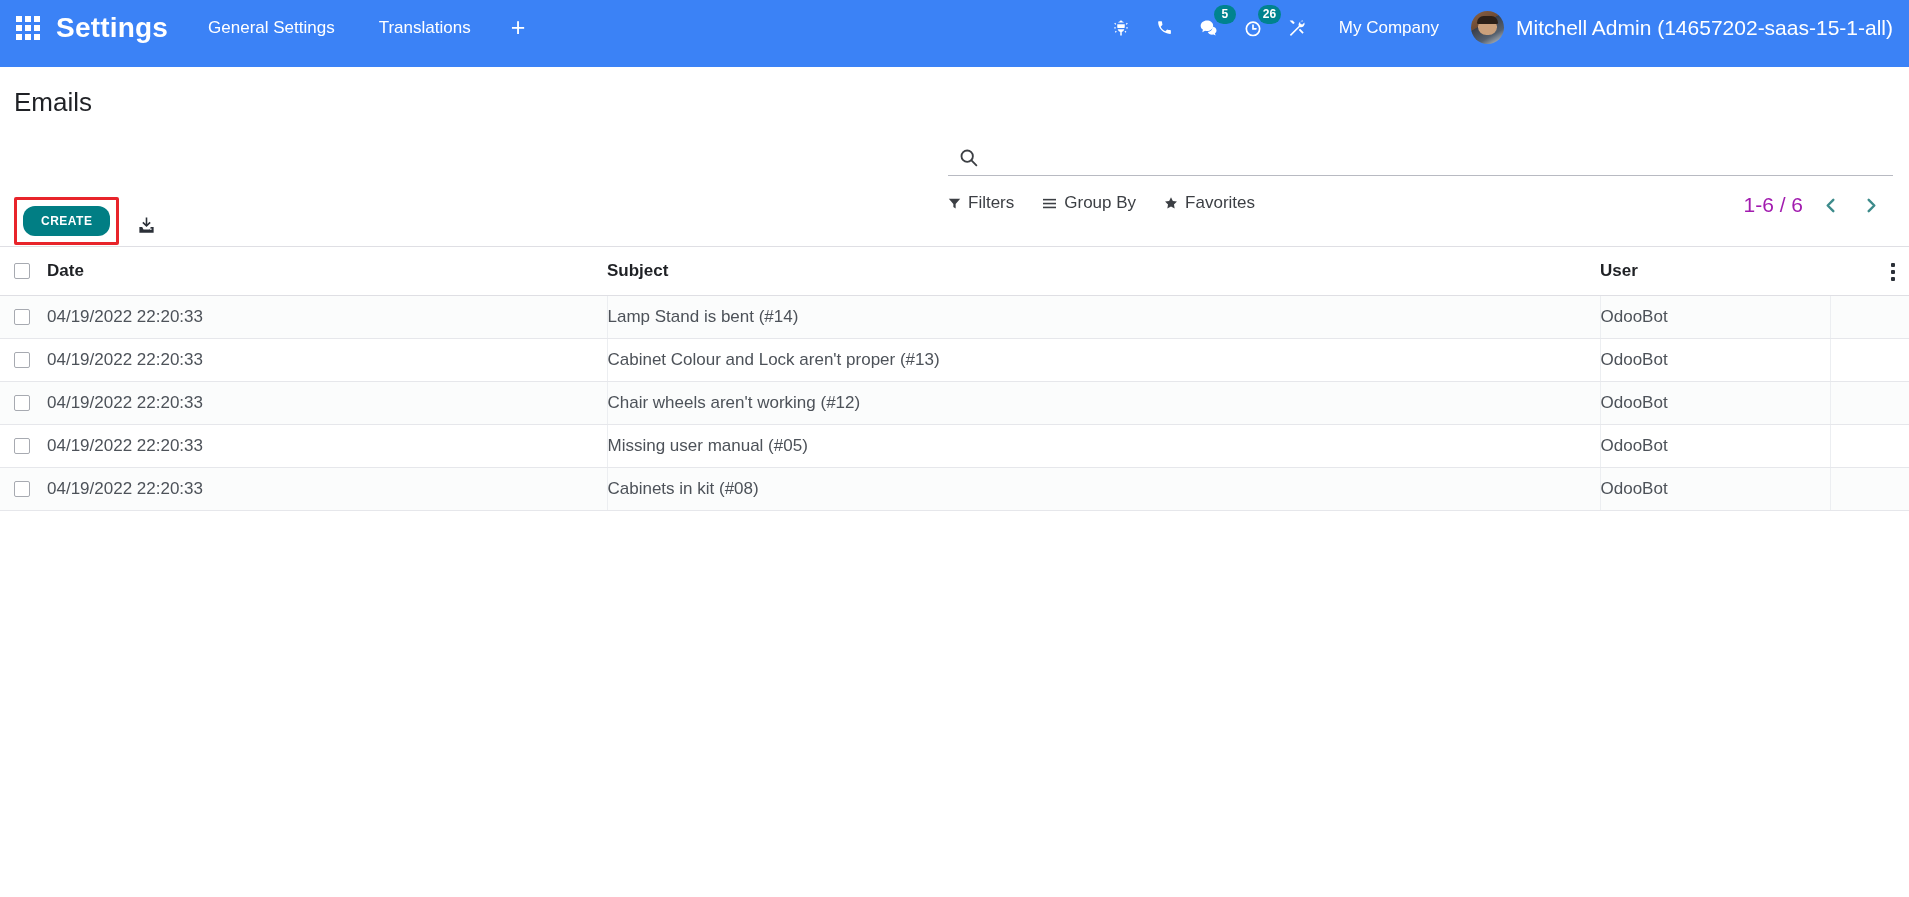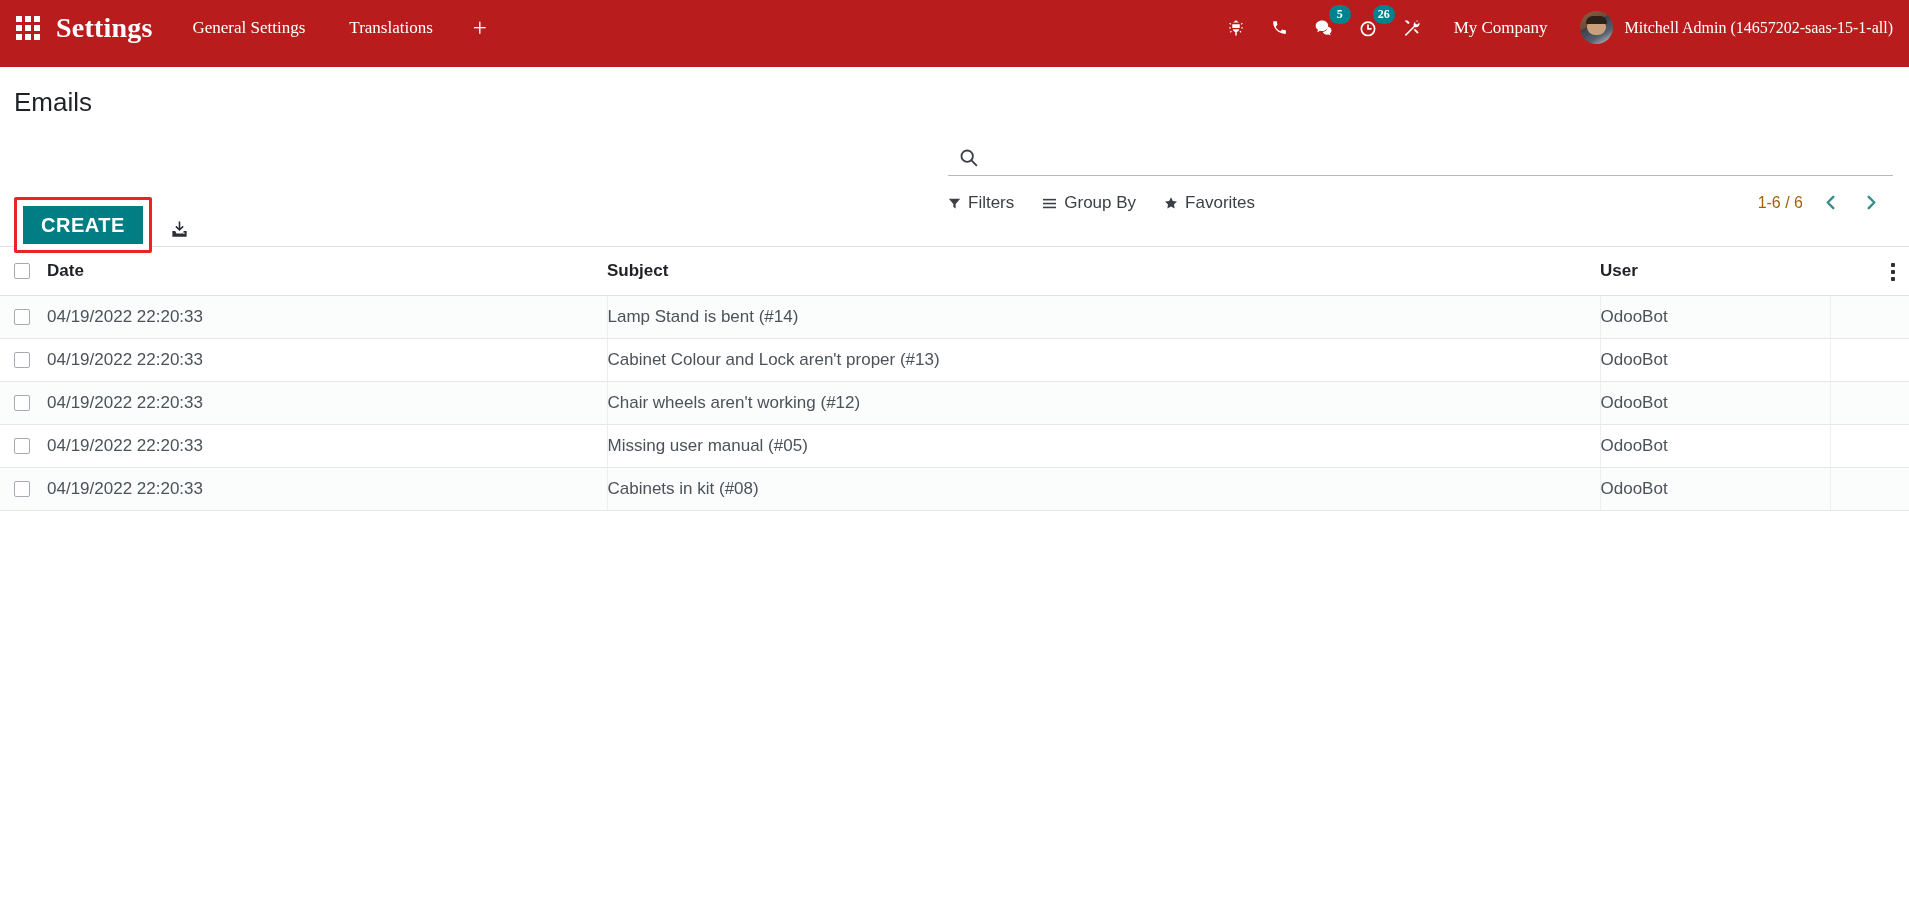--- a/index.html
+++ b/index.html
@@ -10,27 +10,26 @@
     height: 897px;
     overflow: hidden;
     background: #ffffff;
     font-family: "Liberation Sans", sans-serif;
     -webkit-font-smoothing: antialiased;
   }
 
   
   .navbar {
     height: 67px;
-    background: #b91c1c;
+    background: #3b82f6;
     display: flex;
     align-items: center;
     color: #ffffff;
     padding: 0 16px 12px 0;
     position: relative;
-    font-family: Liberation Serif, serif;
   }
 
   .apps-menu {
     width: 56px;
     height: 67px;
     display: flex;
     align-items: center;
     justify-content: center;
     cursor: pointer;
   }
@@ -151,21 +150,21 @@
   .avatar::before {
     content: "";
     position: absolute;
     left: 6px; top: 5px;
     width: 21px; height: 8px;
     border-radius: 10px 10px 2px 2px;
     background: #2c2018;
     z-index: 2;
   }
   .user-name {
-    font-size: 16px;
+    font-size: 21px;
     color: #ffffff;
     white-space: nowrap;
   }
 
   
   .control-panel {
     background: #ffffff;
     border-bottom: 1px solid #dfdfe4;
     padding: 0;
     position: relative;
@@ -234,22 +233,22 @@
     display: inline-flex;
     position: relative;
     left: 0px;
     top: 4px;
     background: #ffffff;
   }
   .btn-create {
     background: #017e84;
     color: #ffffff;
     border: none;
-    border-radius: 0;
-    font-size: 20px;
+    border-radius: 12px;
+    font-size: 12px;
     font-weight: bold;
     letter-spacing: 0.5px;
     padding: 9px 18px;
     cursor: pointer;
     font-family: "Liberation Sans", sans-serif;
     line-height: 1;
   }
   .import-icon {
     margin-left: 18px;
     position: relative;
@@ -281,22 +280,22 @@
 
   .pager {
     position: absolute;
     right: 24px;
     top: 0;
     display: flex;
     align-items: center;
     gap: 14px;
   }
   .pager-value {
-    font-size: 16px;
-    color: #a16207;
+    font-size: 21px;
+    color: #a21caf;
     white-space: nowrap;
     text-align: right;
   }
   .pager-btn {
     background: none;
     border: none;
     cursor: pointer;
     color: #3d8b8b;
     padding: 0 6px;
     display: flex;

